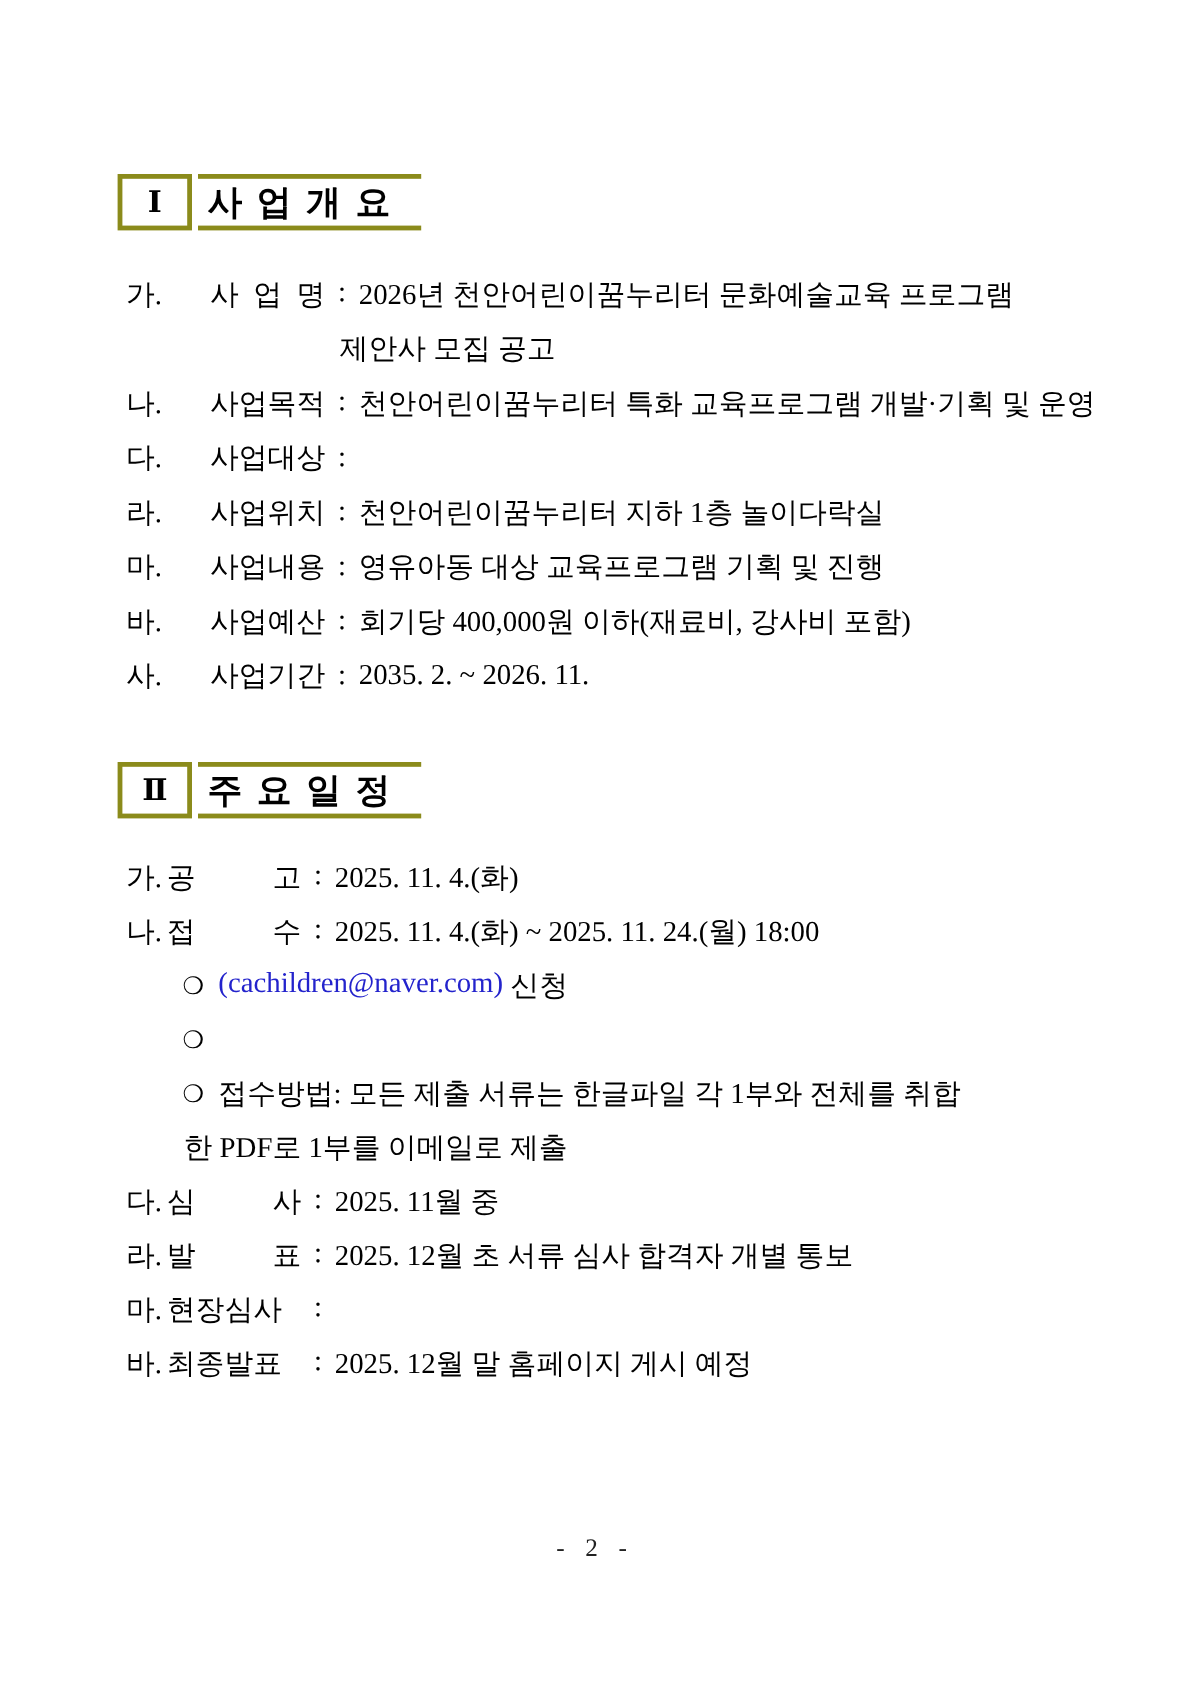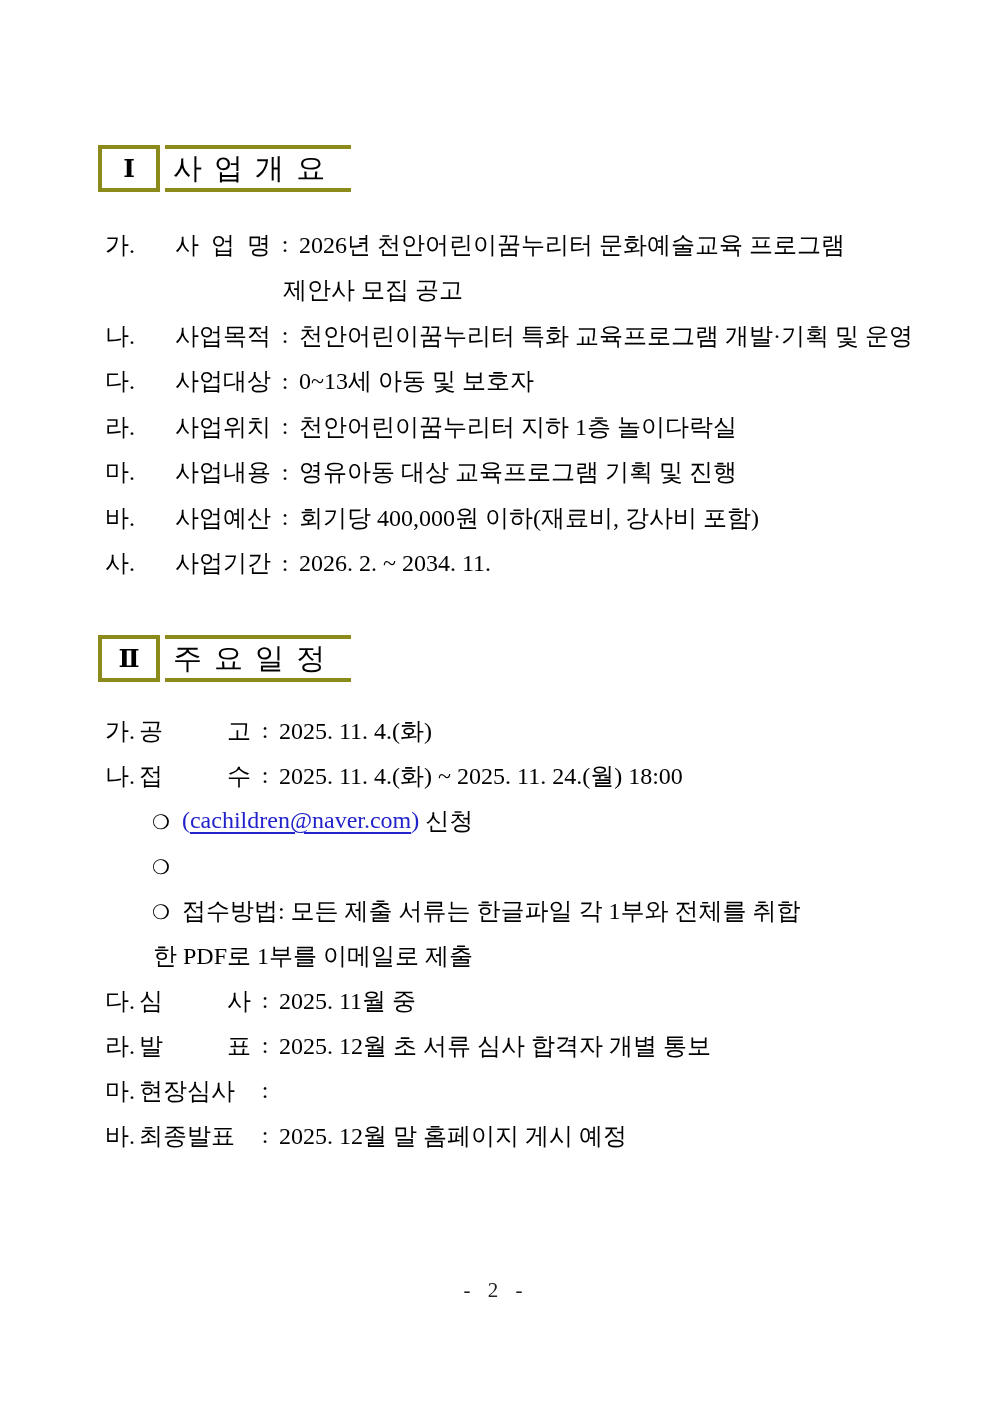--- a/index.html
+++ b/index.html
@@ -36,21 +36,21 @@
   }
   .title-bar{
     width:186px;height:47px;
     border-top:4px solid var(--accent);
     border-bottom:4px solid var(--accent);
     display:flex;align-items:center;
     padding-left:8px;
   }
   .sec-title{
     font-family:"Liberation Sans","DejaVu Sans",sans-serif;
-    font-size:29px;font-weight:400;color:#000;
+    font-size:29px;font-weight:700;color:#000;
     letter-spacing:2px;white-space:pre;
   }
 
   
   .body-block{position:absolute;left:105px;right:40px;}
   .row{
     display:flex;align-items:center;
     white-space:pre;
     font-size:24px;color:#000;
   }
@@ -68,21 +68,20 @@
   .value{flex:0 0 auto;}
   .cont-row{padding-left:178px;}
   .bullet-row{padding-left:47px;}
   .bullet-cont-row{padding-left:48px;}
   .bullet{
     font-size:20px;margin-right:12px;line-height:1;
     position:relative;top:1px;
   }
   .email-link{
     color:var(--link);
-    text-decoration:underline;
     text-underline-offset:4px;
     cursor:pointer;
   }
   .paren{color:var(--link);}
 
   
   .page-footer{
     position:absolute;left:0;top:1278px;width:100%;
     text-align:center;font-size:21px;color:#222;
     letter-spacing:6px;
@@ -115,21 +114,20 @@
     <div class="row">
       <span class="marker">나.</span>
       <span class="key key-s1">사업목적</span>
       <span class="colon">:</span>
       <span class="value">천안어린이꿈누리터 특화 교육프로그램 개발·기획 및 운영</span>
     </div>
     <div class="row">
       <span class="marker">다.</span>
       <span class="key key-s1">사업대상</span>
       <span class="colon">:</span>
-      <span class="value">0~13세 아동 및 보호자</span>
     </div>
     <div class="row">
       <span class="marker">라.</span>
       <span class="key key-s1">사업위치</span>
       <span class="colon">:</span>
       <span class="value">천안어린이꿈누리터 지하 1층 놀이다락실</span>
     </div>
     <div class="row">
       <span class="marker">마.</span>
       <span class="key key-s1">사업내용</span>
@@ -139,21 +137,21 @@
     <div class="row">
       <span class="marker">바.</span>
       <span class="key key-s1">사업예산</span>
       <span class="colon">:</span>
       <span class="value">회기당 400,000원 이하(재료비, 강사비 포함)</span>
     </div>
     <div class="row">
       <span class="marker">사.</span>
       <span class="key key-s1">사업기간</span>
       <span class="colon">:</span>
-      <span class="value">2026. 2. ~ 2034. 11.</span>
+      <span class="value">2035. 2. ~ 2026. 11.</span>
     </div>
   </div>
 
   <div class="sec-header" style="top:635px;">
     <div class="numeral-box">
       <span class="numeral">Ⅱ</span>
     </div>
     <div class="title-bar">
       <span class="sec-title">주 요 일 정</span>
     </div>

